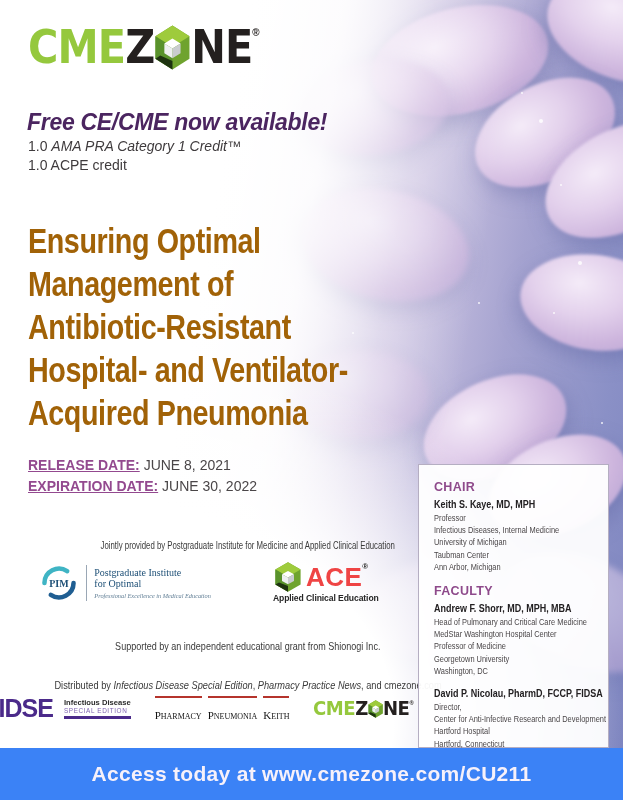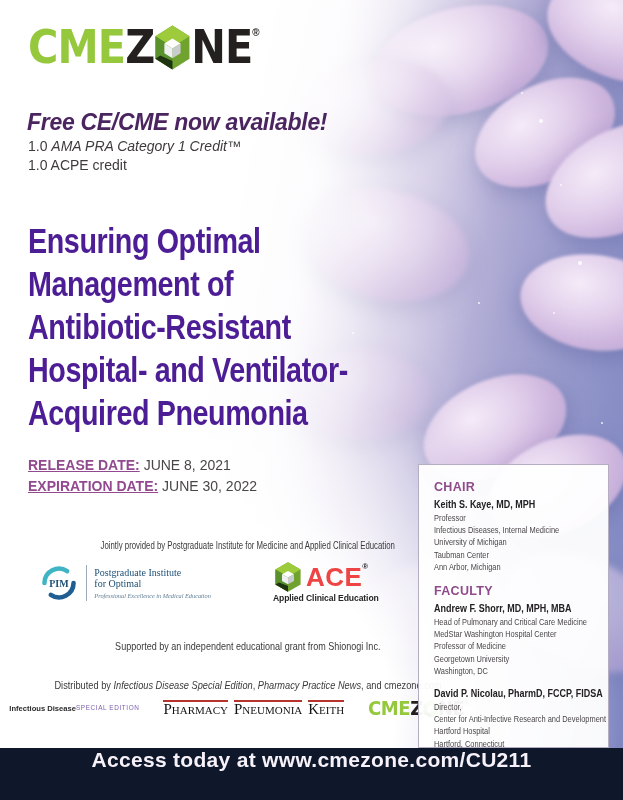--- a/index.html
+++ b/index.html
@@ -30,21 +30,21 @@
   .logo-big .t{font-size:46px;}
   .logo-big .cube{width:45px;height:45px;margin:0 -2px;}
   .green{color:#95c83d;}
   .dark{color:#24201f;}
   .reg{font-size:11px;color:#24201f;align-self:flex-start;margin-top:2px;font-weight:bold;}
 
   .promo{position:absolute;left:27px;top:97px;font-size:23px;font-weight:bold;font-style:italic;
     color:#4b2560;letter-spacing:-0.3px;margin-top:12px;}
   .credits{position:absolute;left:28px;top:137px;font-size:14px;color:#3f3b3d;line-height:19px;}
 
-  .title{position:absolute;left:28px;top:219px;color:#4c1d95;font-weight:bold;font-size:35px;line-height:43px;letter-spacing:-0.5px;}
+  .title{position:absolute;left:28px;top:219px;color:#a16207;font-weight:bold;font-size:35px;line-height:43px;letter-spacing:-0.5px;}
   .title div{white-space:nowrap;transform:scaleX(.82);transform-origin:left center;}
 
   .dates{position:absolute;left:28px;top:455px;font-size:14px;line-height:21px;}
   .dates .lbl{color:#93498f;font-weight:bold;text-decoration:underline;}
   .dates .val{color:#4a4648;}
 
   .centerline{position:absolute;width:496px;text-align:center;white-space:nowrap;color:#3a3a3a;}
   .centerline>span{display:inline-block;transform-origin:center;}
   .jointly{top:540px;font-size:10px;}
   .jointly>span{transform:scaleX(.78);}
@@ -66,46 +66,46 @@
   .ace-row{display:flex;align-items:center;}
   .ace .cube{width:30px;height:30px;}
   .ace-t{font-size:26px;font-weight:bold;color:#ef4444;letter-spacing:.5px;line-height:1;margin-left:3px;}
   .ace-reg{font-size:8px;font-weight:bold;color:#1d1d1b;align-self:flex-start;}
   .ace-tag{font-size:8.6px;font-weight:bold;color:#262626;margin-top:1px;letter-spacing:-0.1px;text-align:center;}
 
   .pubs-row{position:absolute;left:0;top:696px;width:418px;display:flex;justify-content:center;align-items:center;gap:24px;}
   
   .idse{display:flex;align-items:center;gap:4px;}
   .idse-abbr{font-size:25px;font-weight:bold;color:#4b2a8a;letter-spacing:-1px;line-height:1;}
-  .idse-col{display:flex;flex-direction:row;margin-left:7px;}
+  .idse-col{display:flex;flex-direction:column;margin-left:7px;}
   .idse-l1{font-size:7.6px;font-weight:bold;color:#2b2b2b;white-space:nowrap;}
   .idse-l2{font-size:6.4px;color:#7b5fae;letter-spacing:.6px;white-space:nowrap;}
   .idse-bar{height:3px;background:#4b2a8a;margin-top:2px;}
   
   .ppn{display:flex;gap:6px;font-family:"Liberation Serif",serif;color:#141414;}
-  .ppn span{font-variant:small-caps;font-size:15px;line-height:1;border-top:2.5px solid #b5342c;padding-top:0;white-space:nowrap;}
+  .ppn span{font-variant:small-caps;font-size:11px;line-height:1;border-top:2.5px solid #b5342c;padding-top:12px;white-space:nowrap;}
   
   .logo-small{transform:scaleX(.95);transform-origin:left center;}
   .logo-small .t{font-size:19px;letter-spacing:-0.5px;}
   .logo-small .cube{width:18px;height:18px;margin:0 -1px;}
   .logo-small .reg{font-size:6px;margin-top:1px;}
 
   
   .panel{position:absolute;left:418px;top:464px;width:191px;height:284px;z-index:3;box-sizing:border-box;
     background:rgba(255,255,255,.95);border:1px solid #b5aec2;padding:15px 8px 0 15px;}
   .p-head{font-size:12.5px;font-weight:bold;color:#8e4a8b;letter-spacing:.3px;}
   .p-name{font-size:11.5px;font-weight:bold;color:#232022;margin-top:4px;margin-bottom:2px;
     transform:scaleX(.78);transform-origin:left center;white-space:nowrap;}
   .p-line{font-size:9.3px;line-height:12.2px;color:#4a4648;transform:scaleX(.8);transform-origin:left center;white-space:nowrap;}
   .p-gap{height:11px;}
   .p-gap-s{height:6px;}
 
   
-  .banner{position:absolute;left:0;bottom:0;width:623px;height:52px;background:#0f172a;z-index:4;
-    display:flex;justify-content:center;cursor:pointer;}
+  .banner{position:absolute;left:0;bottom:0;width:623px;height:52px;background:#3b82f6;z-index:4;
+    display:flex;align-items:center;justify-content:center;cursor:pointer;}
   .banner span{color:#f7f1fa;font-size:21px;font-weight:bold;letter-spacing:.3px;}
 </style>
 </head>
 <body>
 
 <div class="page">
 
   <div class="scene">
     <div class="cell" style="left:370px;top:8px;width:180px;height:105px;transform:rotate(-14deg);"></div>
     <div class="cell" style="left:545px;top:-20px;width:160px;height:100px;transform:rotate(18deg);"></div>

